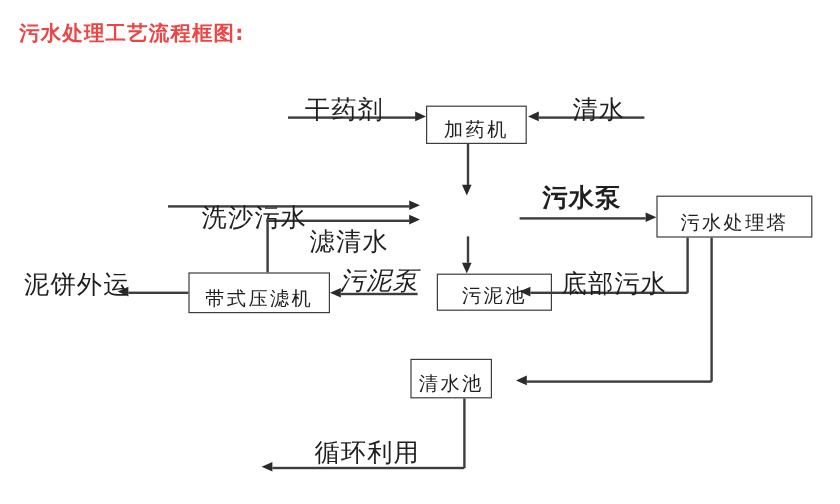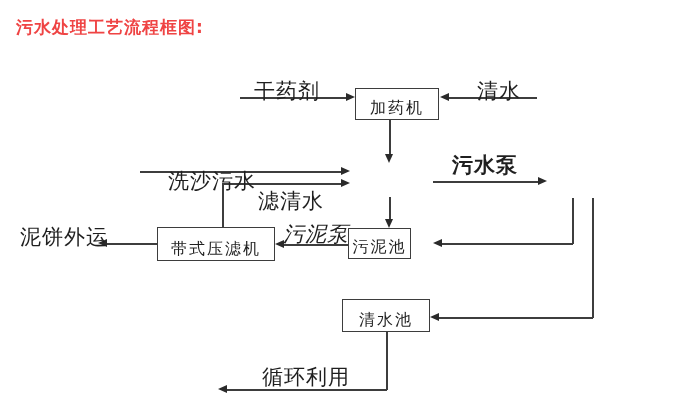--- a/index.html
+++ b/index.html
@@ -51,30 +51,33 @@
 
 <div id="canvas">
 
   <div class="title" style="left:16px;top:16px;">污水处理工艺流程框图:</div>
 
   <div class="node" style="left:355px;top:88px;width:84px;height:32px;">
     <span>加药机</span>
   </div>
 
 
+  <div class="node" style="left:547px;top:163px;width:130px;height:35px;">
+    <span>污水处理塔</span>
+  </div>
 
-  <div class="node" style="left:348px;top:228px;width:63px;height:31px;">
+  <div class="node" style="left:364px;top:228px;width:96px;height:31px;">
     <span>污泥池</span>
   </div>
 
   <div class="node" style="left:157px;top:227px;width:118px;height:34px;">
     <span>带式压滤机</span>
   </div>
 
-  <div class="node" style="left:342px;top:299px;width:88px;height:33px;">
+  <div class="node" style="left:342px;top:299px;width:68px;height:33px;">
     <span>清水池</span>
   </div>
 
   <div class="hl" style="left:240px;top:97px;width:107px;"></div>
   <div class="ah ah-r" style="left:346px;top:93px;"></div>
 
   <div class="hl" style="left:449px;top:97px;width:88px;"></div>
   <div class="ah ah-l" style="left:440px;top:93px;"></div>
 
   <div class="vl" style="left:389px;top:120px;height:35px;"></div>
@@ -109,17 +112,18 @@
 
   <div class="vl" style="left:386px;top:332px;height:58px;"></div>
   <div class="hl" style="left:227px;top:389px;width:160px;"></div>
   <div class="ah ah-l" style="left:218px;top:385px;"></div>
 
   <div class="lbl" style="left:254px;top:77px;">干药剂</div>
   <div class="lbl" style="left:477px;top:77px;font-family:Liberation Serif, serif;">清水</div>
   <div class="lbl" style="left:168px;top:151px;margin-top:16px;">洗沙污水</div>
   <div class="lbl" style="left:258px;top:187px;text-align:center;">滤清水</div>
   <div class="lbl" style="left:452px;top:151px;font-weight:bold;">污水泵</div>
+  <div class="lbl" style="left:468px;top:222px;">底部污水</div>
   <div class="lbl" style="left:283px;top:220px;font-style:italic;">污泥泵</div>
   <div class="lbl" style="left:20px;top:223px;">泥饼外运</div>
   <div class="lbl" style="left:262px;top:363px;">循环利用</div>
 
 </div>
 
 </body></html>

